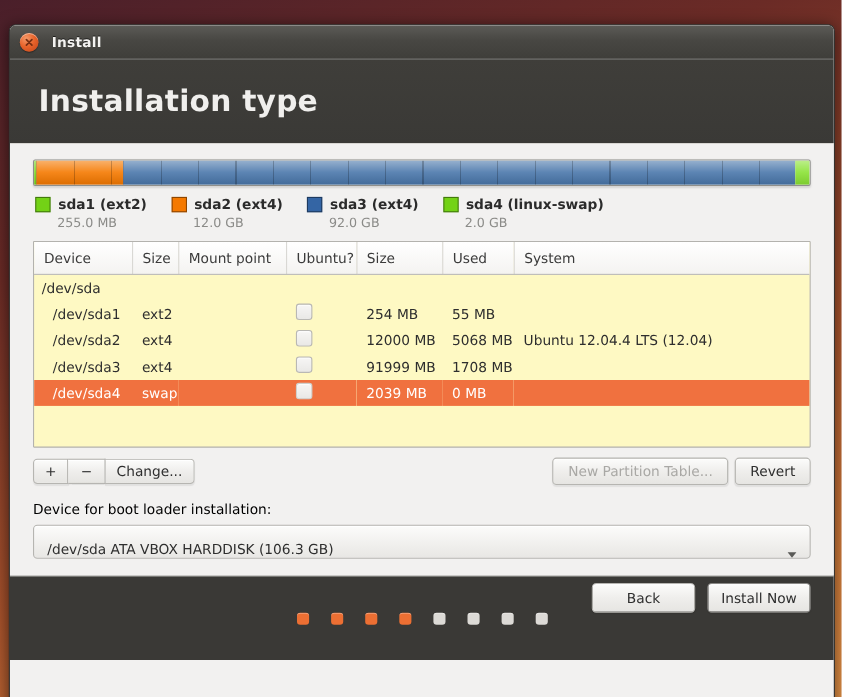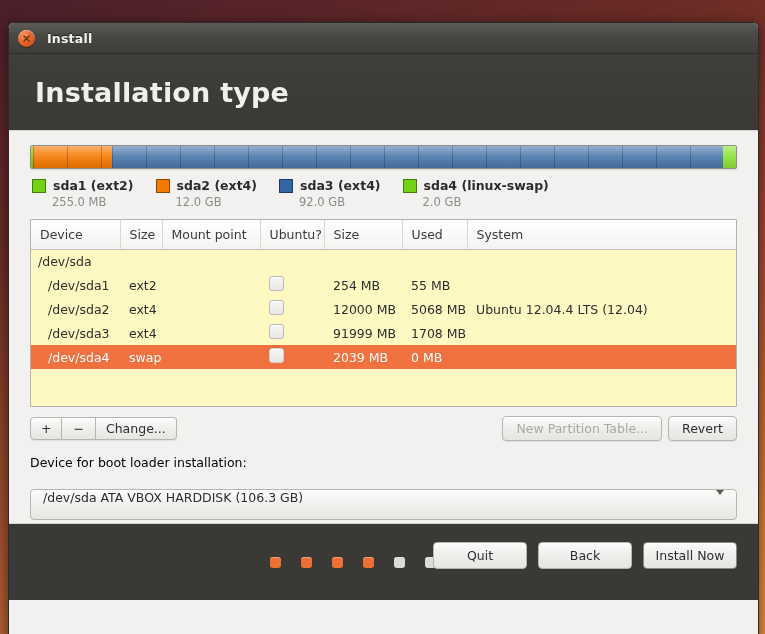--- a/index.html
+++ b/index.html
@@ -193,28 +193,28 @@
   .btn-group .btn:last-child { border-radius: 0 4px 4px 0; padding: 3px 10px; }
   .spacer { flex: 1; }
   #revert-btn { margin-left: 6px; }
 
   #boot-label {
     font-size: 12.5px;
     color: #000000;
     margin-top: 14px;
   }
   #boot-select {
-    margin-top: 19px;
+    margin-top: 7px;
     height: 29px;
     border: 1px solid #b6b5b1;
     border-radius: 4px;
     background: linear-gradient(to bottom, #fcfcfb 0%, #f1f0ee 55%, #e8e7e4 100%);
     box-shadow: inset 0 1px 0 rgba(255,255,255,.85);
     display: flex;
-    align-items: flex-start;
+    align-items: flex-end;
     padding: 0 8px 0 12px;
     cursor: pointer;
   }
   #boot-select-text { font-size: 12.5px; color: #2e2e2e; flex: 1; }
   .arrow-down {
     width: 0; height: 0;
     border-left: 4.5px solid transparent;
     border-right: 4.5px solid transparent;
     border-top: 5px solid #5a5a57;
     margin-right: 4px;
@@ -391,21 +391,20 @@
     </div>
 
     <div id="boot-label">Device for boot loader installation:</div>
 
     <div id="boot-select">
       <span id="boot-select-text">/dev/sda   ATA VBOX HARDDISK (106.3 GB)</span>
       <span class="arrow-down"></span>
     </div>
 
     <div id="action-row">
-      <button class="btn">Quit</button>
       <button class="btn">Back</button>
       <button class="btn default">Install Now</button>
     </div>
 
   </div>
 
   <div id="footer">
       <span class="dot on"></span>
       <span class="dot on"></span>
       <span class="dot on"></span>

